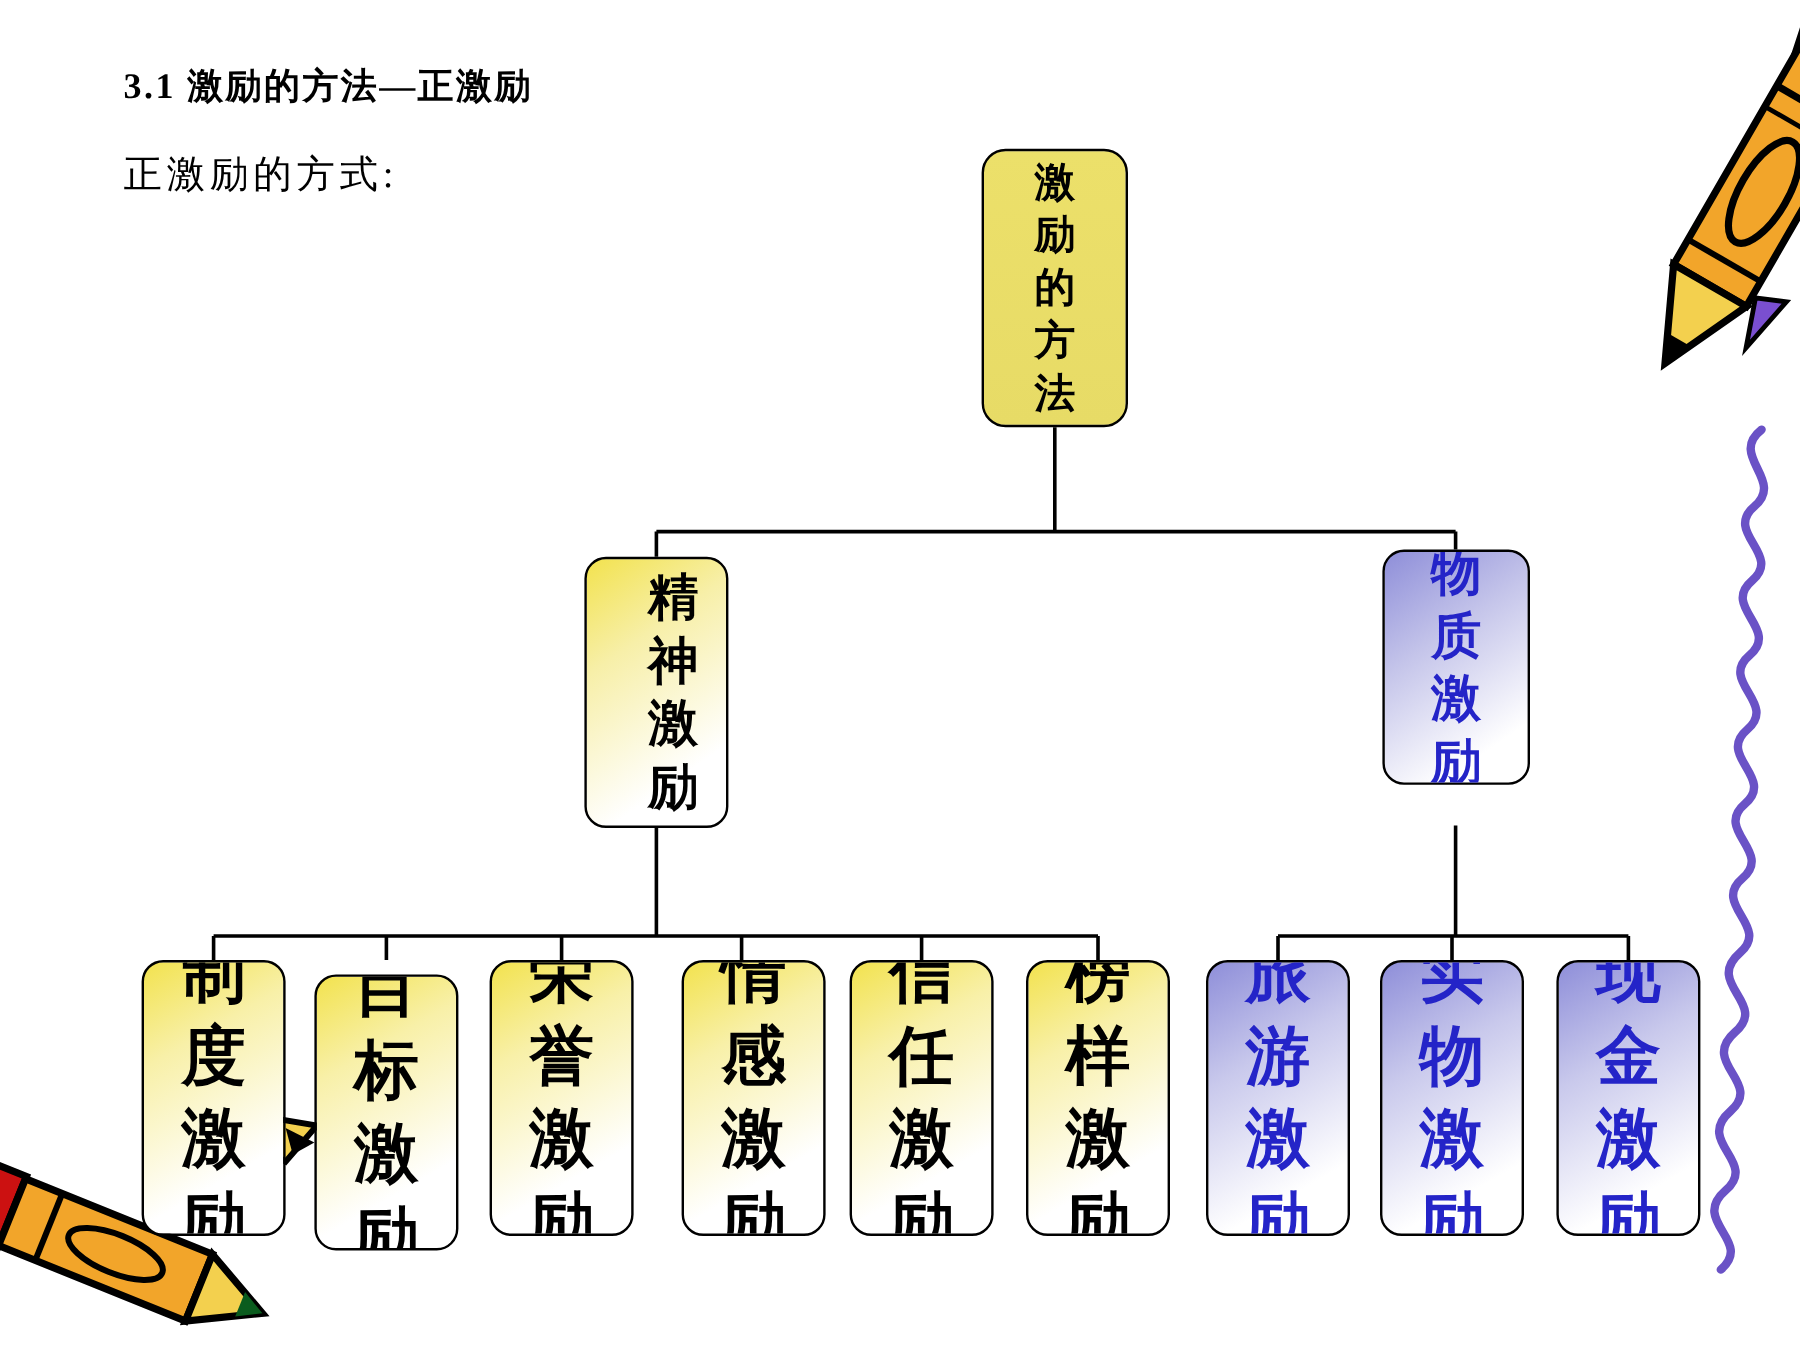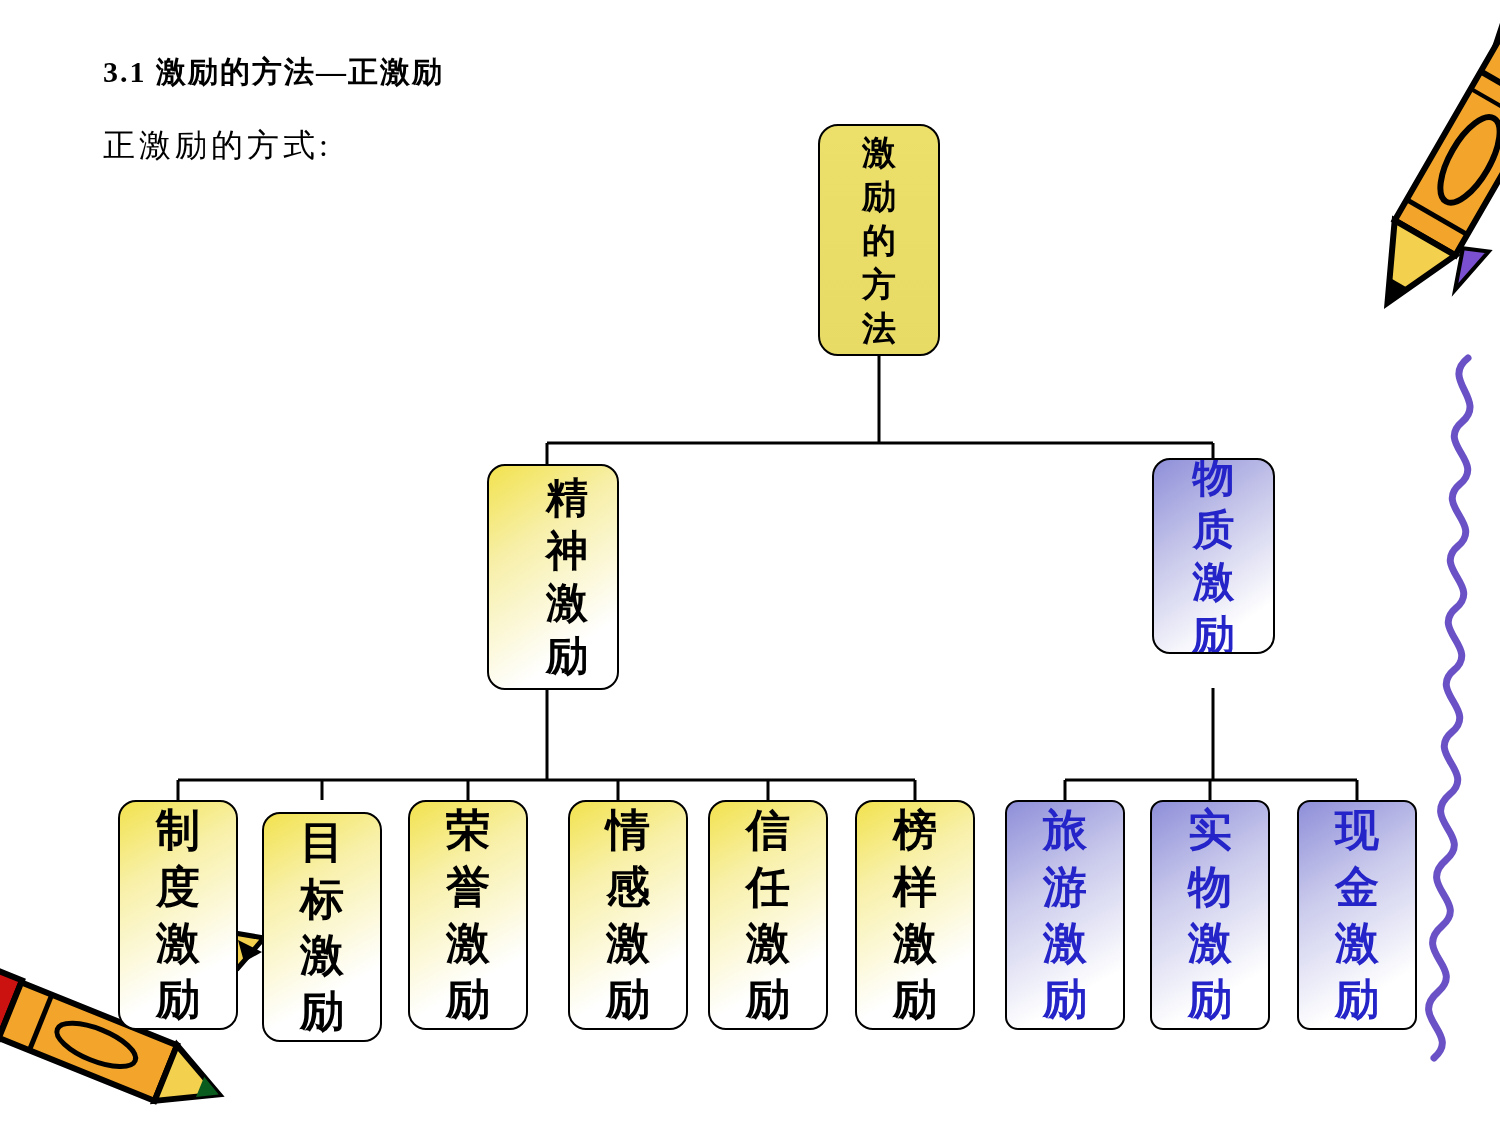--- a/index.html
+++ b/index.html
@@ -34,39 +34,38 @@
     font-weight:bold; color:#000;
   }
   
   .node-root {
     left:818px; top:124px; width:122px; height:232px; border-radius:20px;
     background:linear-gradient(180deg, var(--root-fill,#ece06a) 0%, #e7db66 100%);
   }
   .node-root .vtext { font-size:34px; line-height:1.30; }
   
   .node-spiritual {
-    left:487px; top:464px; width:132px; height:226px;
+    left:487px; top:464px; width:120px; height:226px;
     background:linear-gradient(145deg, var(--yellow-grad-start,#f2e24e) 0%, #f7efa8 32%, #ffffff 78%);
     padding-left:28px;
   }
   .node-material {
     left:1152px; top:458px; width:123px; height:196px;
     background:linear-gradient(145deg, var(--purple-grad-start,#8e8ed9) 0%, #c5c5ea 38%, #ffffff 82%);
   }
   .node-spiritual .vtext, .node-material .vtext { font-size:42px; line-height:1.25; }
   .node-material .vtext, .leaf-purple .vtext { color:var(--purple-text,#2424c8); }
   
   .leaf { top:800px; width:120px; height:230px; }
-  .leaf .vtext { font-size:44px; line-height:1.28; }
+  .leaf .vtext { font-size:54px; line-height:1.28; }
   .leaf-yellow {
     background:linear-gradient(150deg, var(--yellow-grad-start,#f2e24e) 0%, #f8f0a8 30%, #ffffff 75%);
   }
   .leaf-purple {
     background:linear-gradient(150deg, var(--purple-grad-start,#8e8ed9) 0%, #c9c9ec 36%, #ffffff 80%);
-    border-radius:13px;
   }
   .leaf-1 { left:118px; }  .leaf-2 { left:262px;margin-top:12px; }  .leaf-3 { left:408px; }
   .leaf-4 { left:558px;margin-left:10px; }  .leaf-5 { left:708px; }  .leaf-6 { left:855px; }
   .leaf-7 { left:1005px; } .leaf-8 { left:1150px; } .leaf-9 { left:1297px; }
 </style>
 </head>
 <body>
 
 <div class="slide">
 

